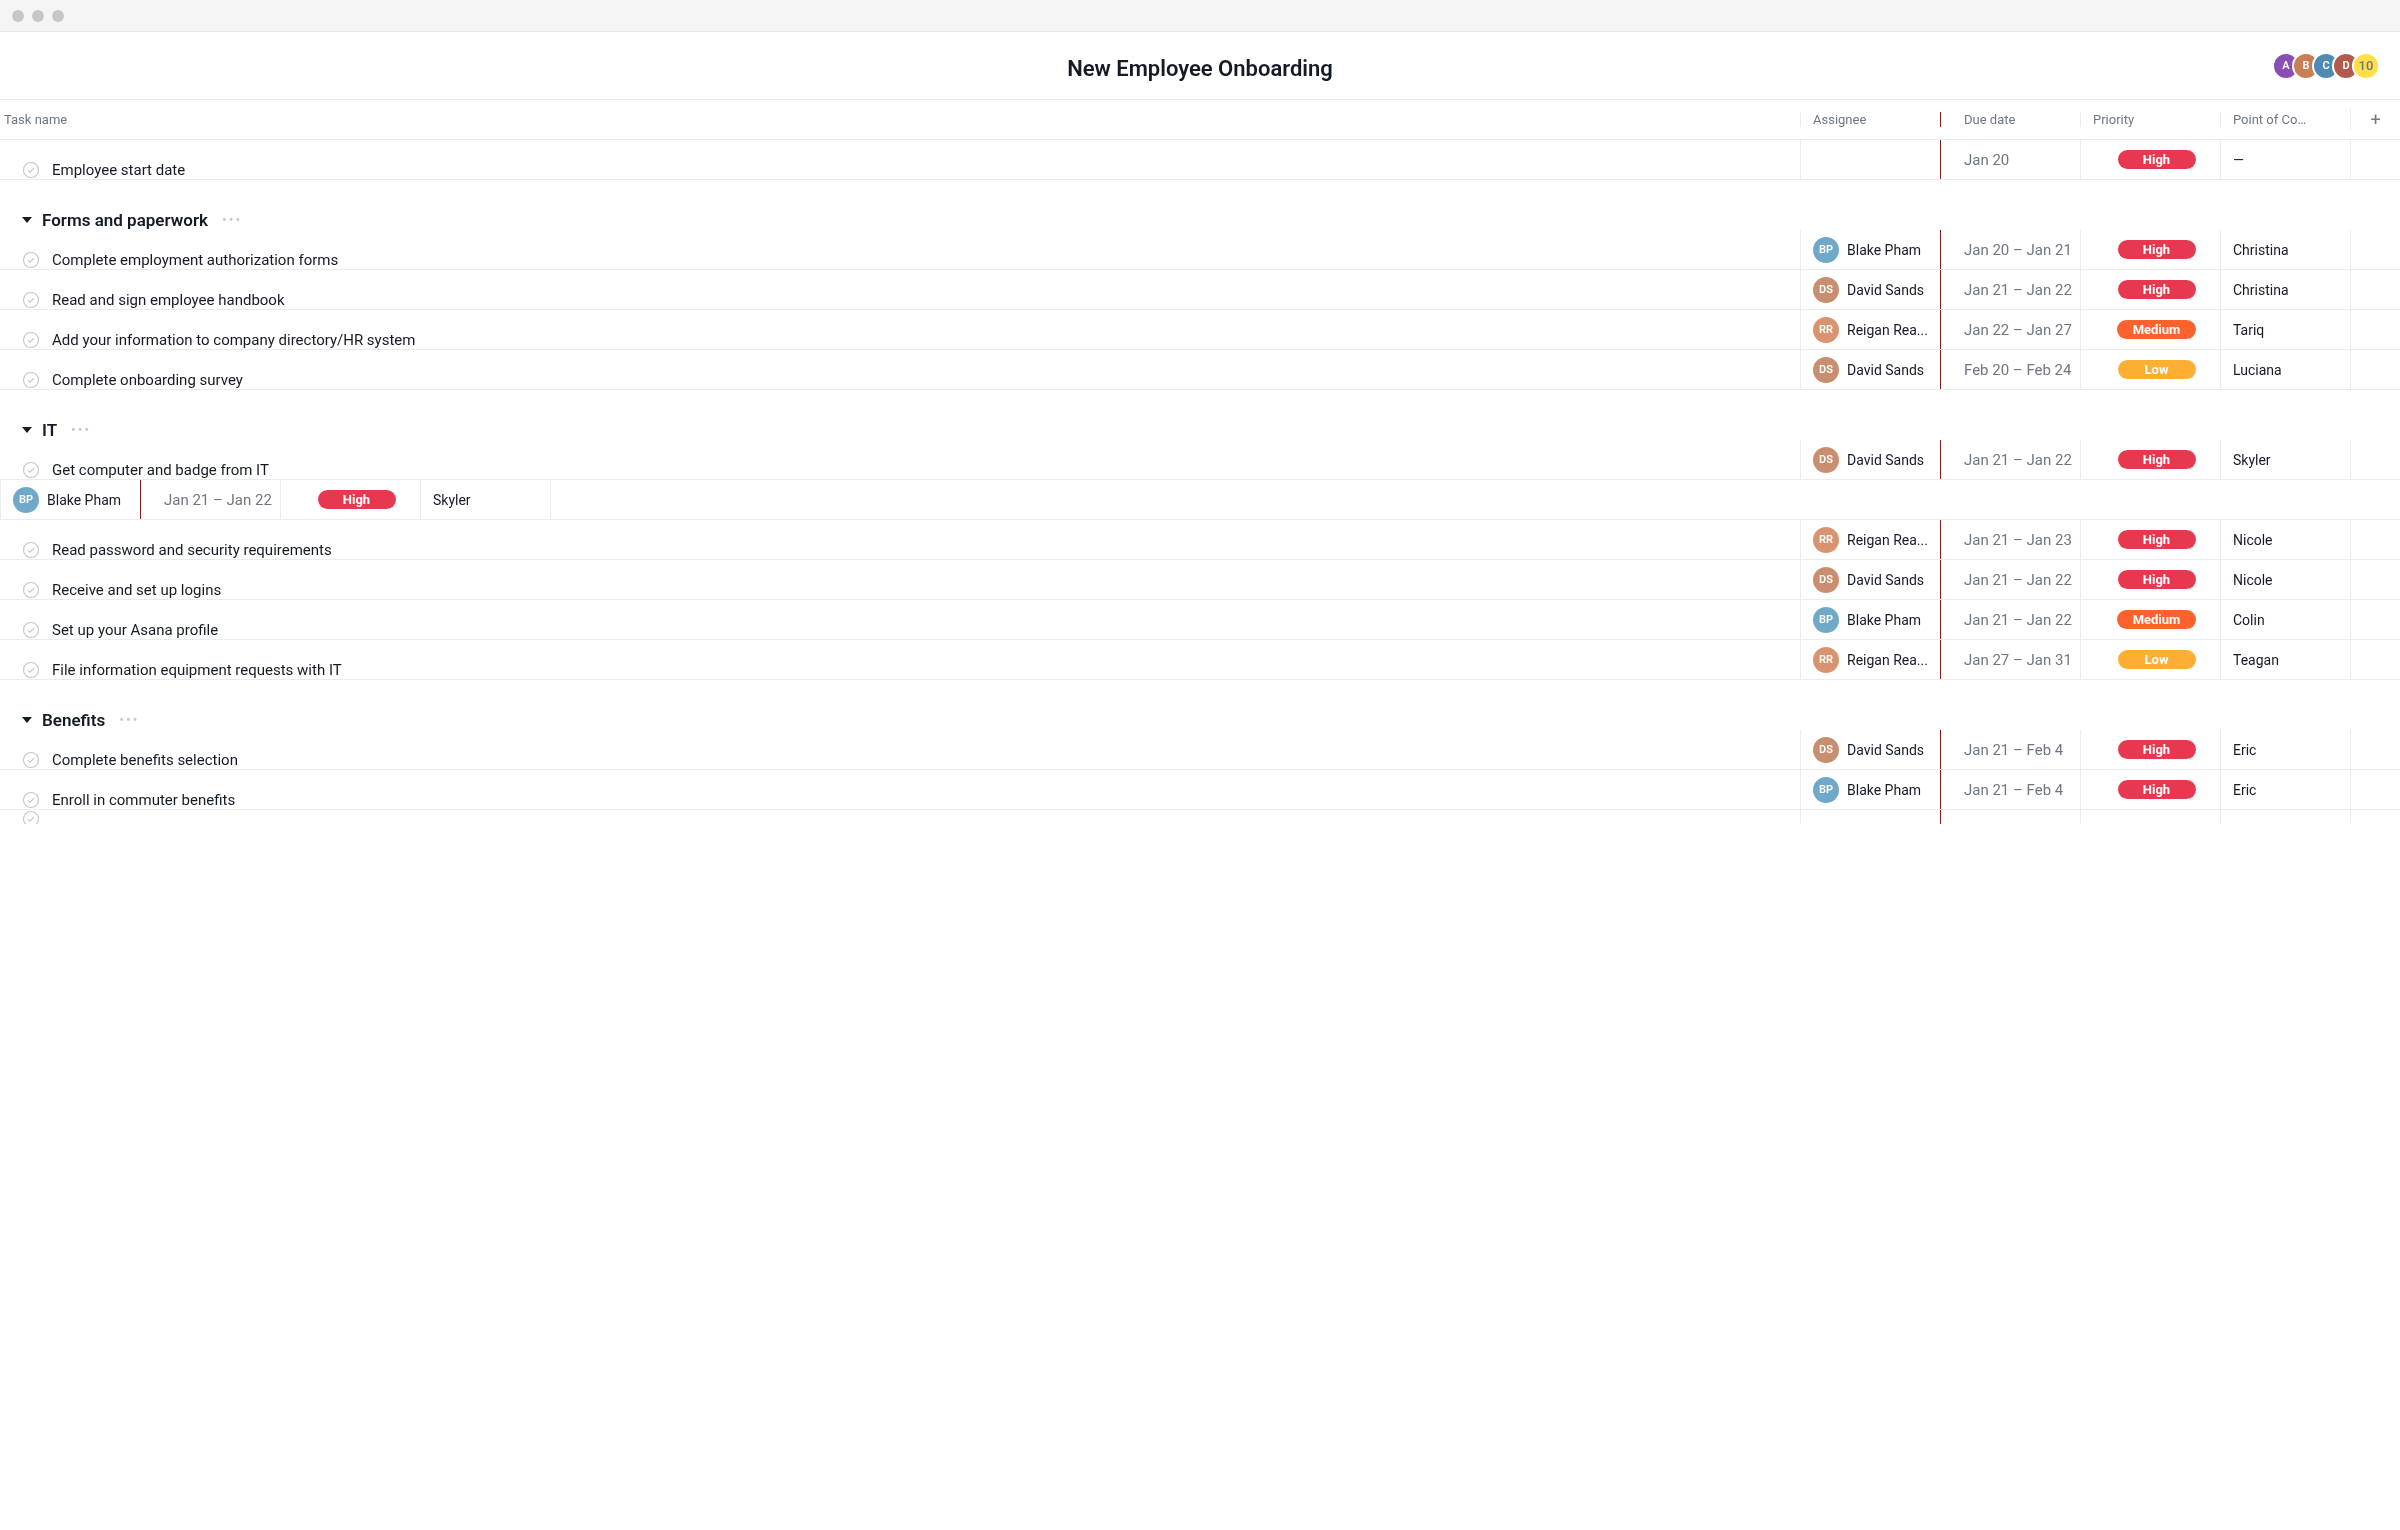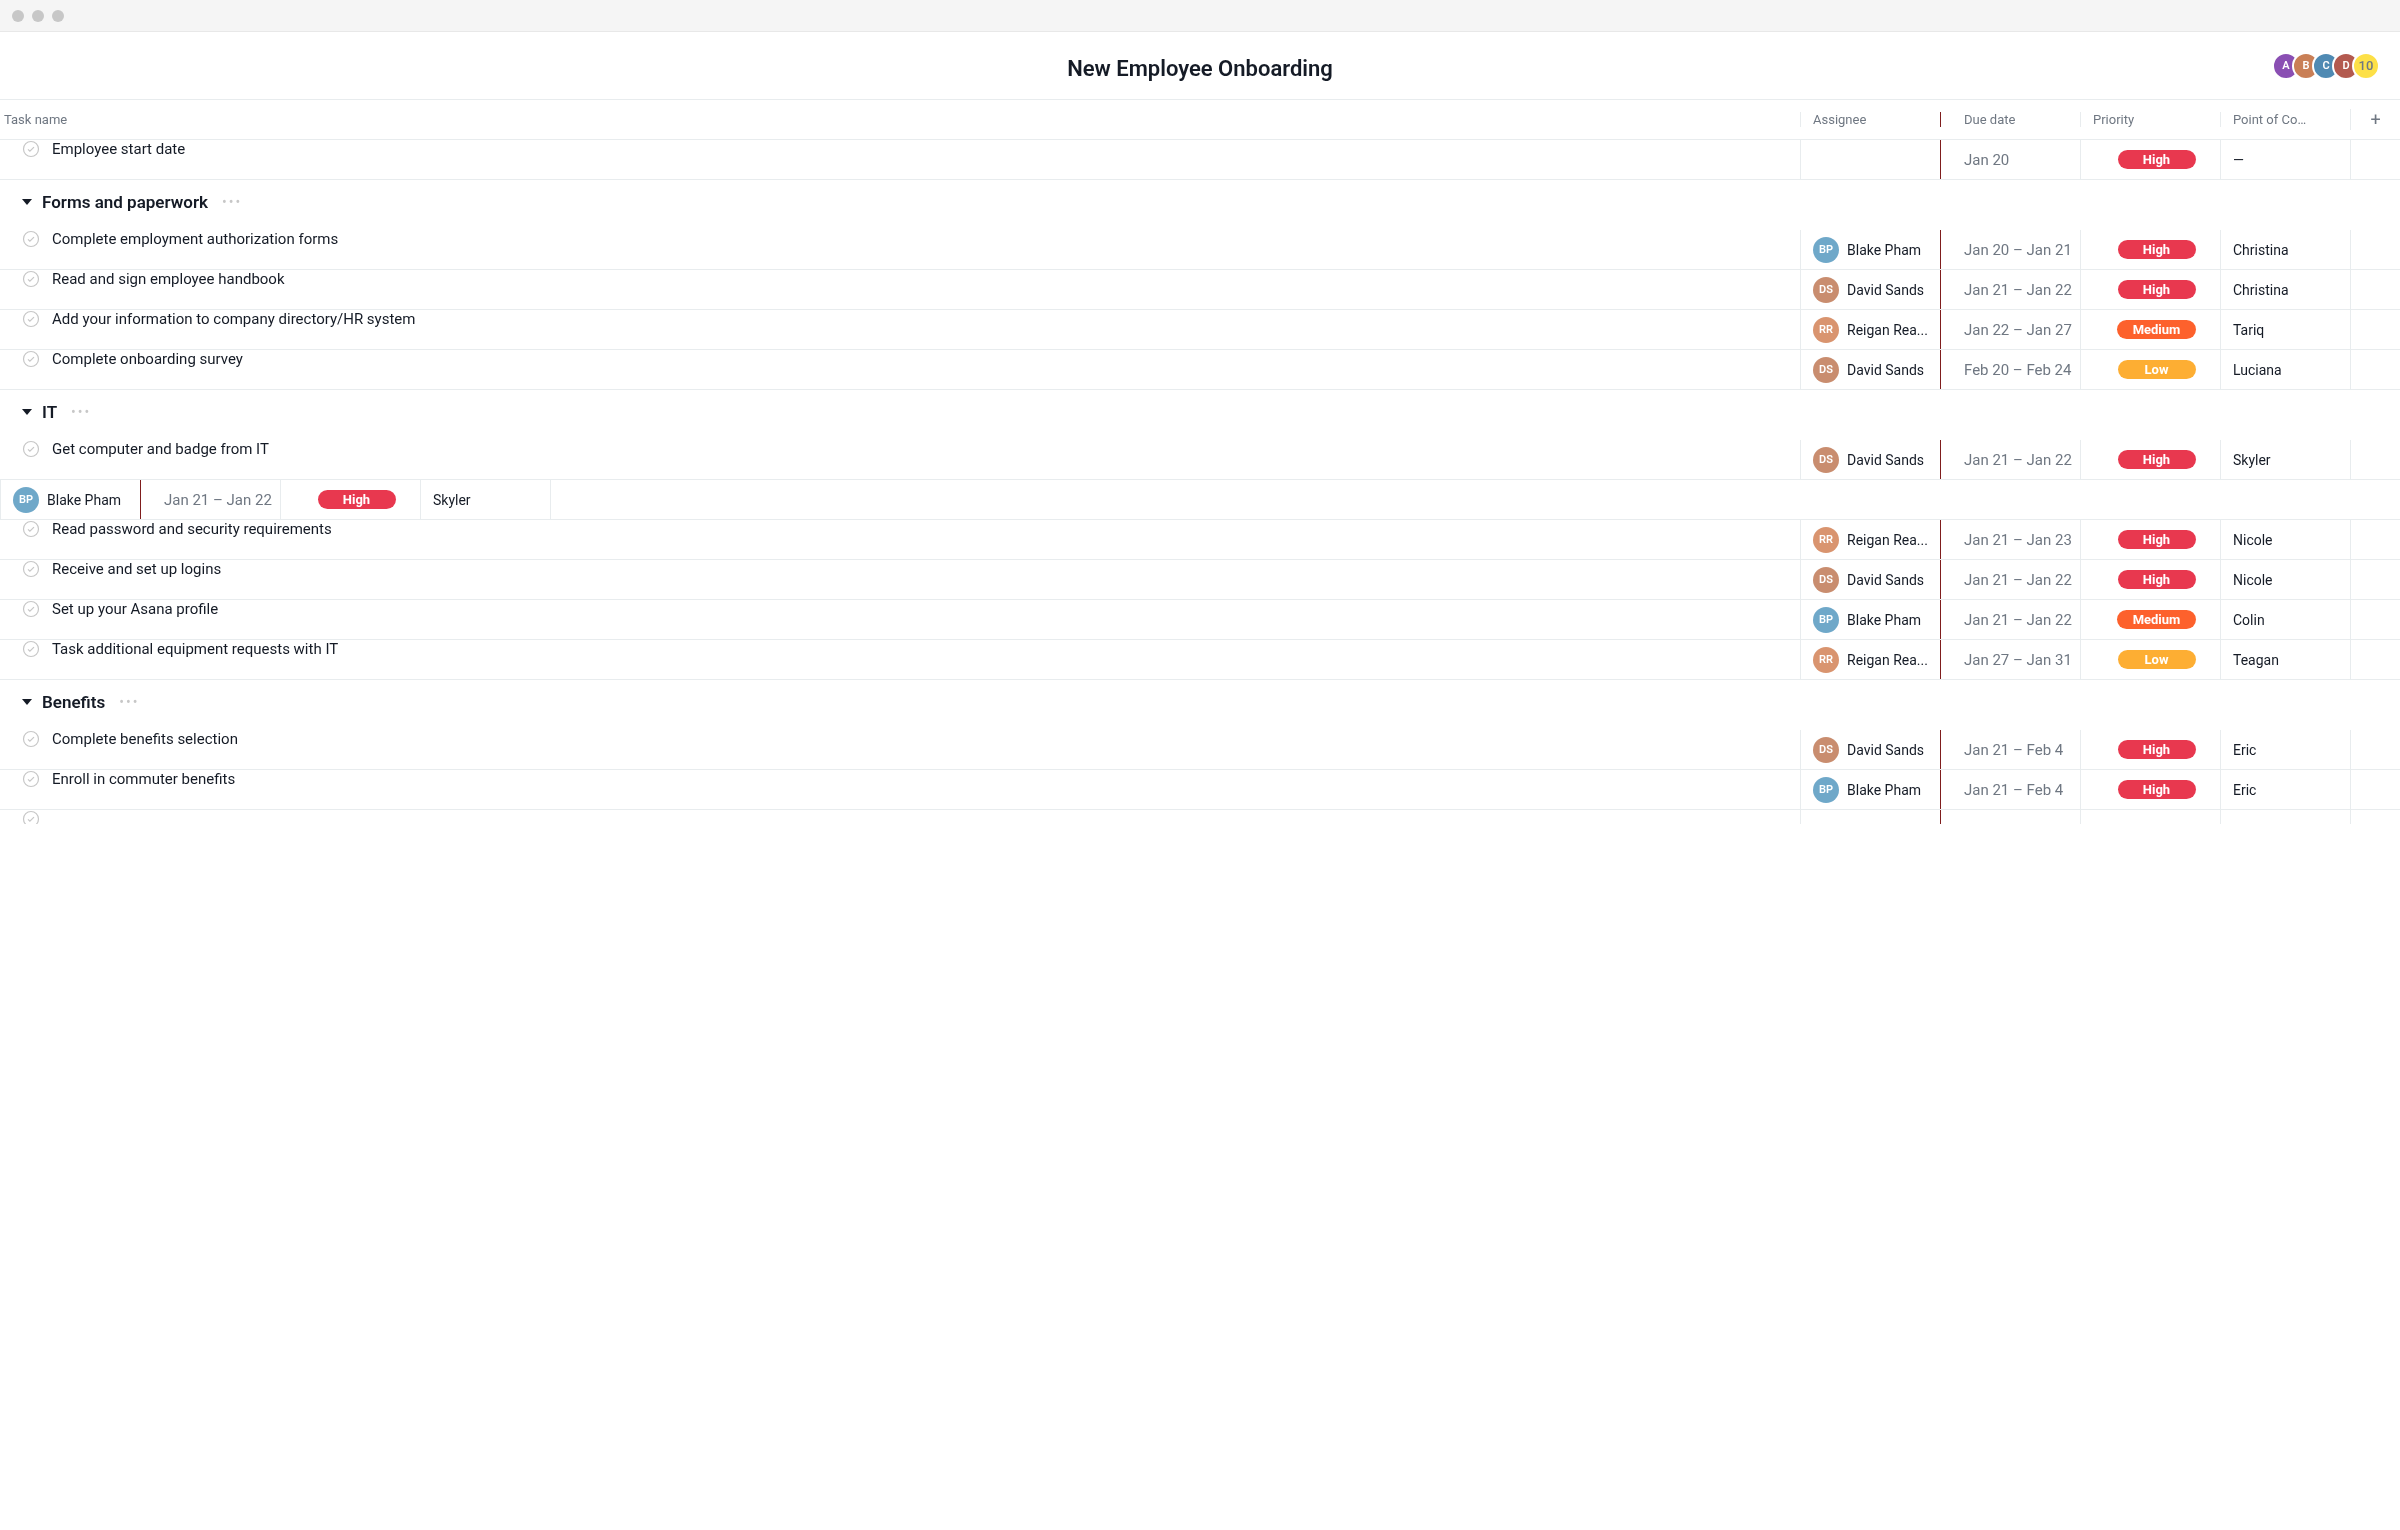--- a/index.html
+++ b/index.html
@@ -70,21 +70,21 @@
   }
   .col-task   { flex: 1 1 auto; padding-left: 4px; }
   .col-assignee { width: 140px; border-left: 1px solid #e8ecee; padding-left: 12px; }
   .col-due    { width: 140px; border-left: 1px solid #7f1d1d; padding-left: 23px; }
   .col-priority { width: 140px; border-left: 1px solid #e8ecee; padding-left: 12px; display:flex; align-items:center; }
   .col-contact { width: 130px; border-left: 1px solid #e8ecee; padding-left: 12px; white-space: nowrap; overflow: hidden; text-overflow: ellipsis; }
   .col-add    { width: 50px; border-left: 1px solid #e8ecee; display:flex; align-items:center; justify-content:center; color:#6f7782; font-size:18px; }
 
   .task-row, .section-row {
     display: flex;
-    align-items: flex-start;
+    align-items: flex-end;
     height: 40px;
     border-bottom: 1px solid #e8ecee;
   }
   .task-row .col-task {
     display: flex; align-items: center; gap: 12px;
     padding-left: 22px;
     border-left: none;
   }
   .task-row .col-assignee,
   .task-row .col-due,
@@ -393,21 +393,21 @@
       <div class="col-add"></div>
     </div>
     <div class="task-row">
       <div class="col-task">
         <span class="check-circle">
           <svg viewBox="0 0 24 24" fill="none" stroke="#c7c7c7" stroke-width="1.6">
             <circle cx="12" cy="12" r="10"></circle>
             <path d="M8 12.5l2.5 2.5L16 9.5"></path>
           </svg>
         </span>
-        <span class="task-name">Task additional equipment requests with IT</span>
+        <span class="task-name">File information equipment requests with IT</span>
       </div>
       <div class="col-assignee">
         <span class="avatar" style="background:#d9946f">RR</span>
         <span class="assignee-name">Reigan Rea...</span>
       </div>
       <div class="col-due">Jan 27 – Jan 31</div>
       <div class="col-priority">
         <span class="priority-pill prio-low">Low</span>
       </div>
       <div class="col-contact">Teagan</div>

